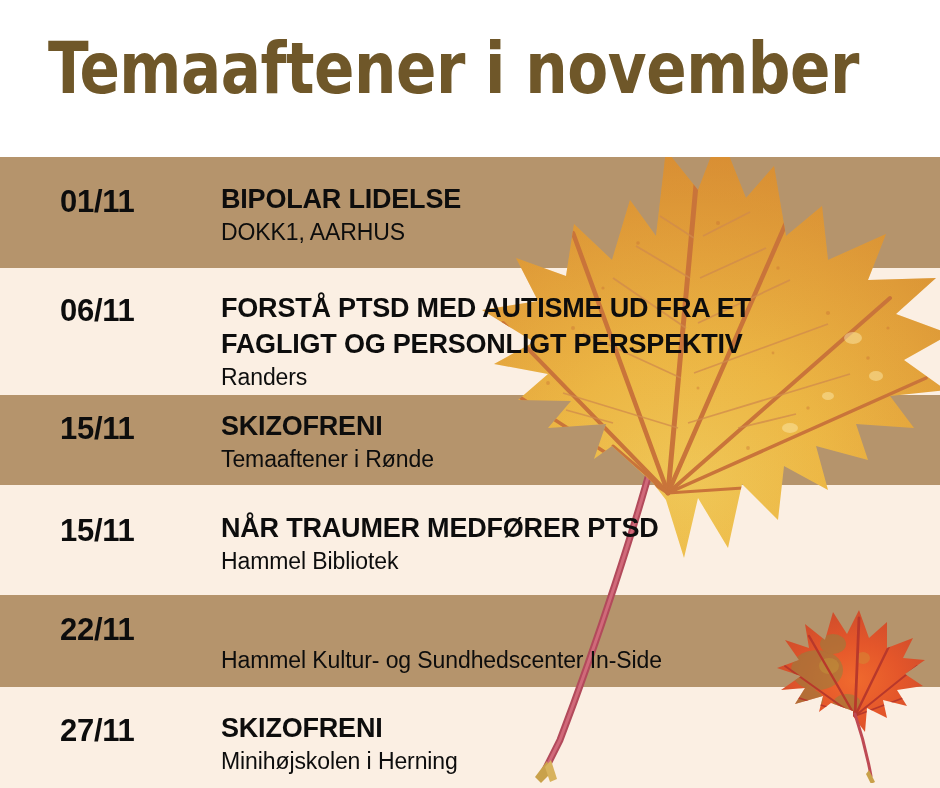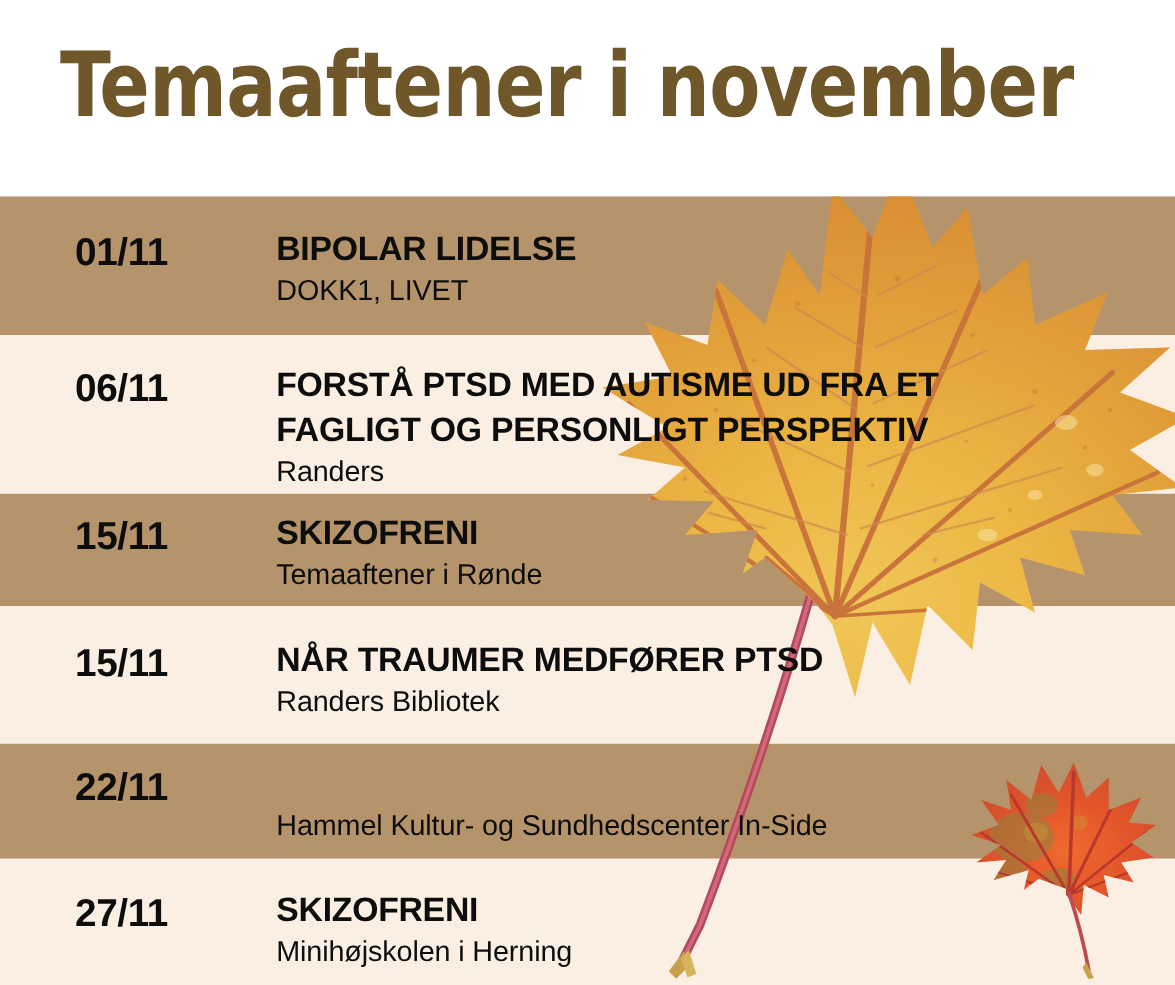--- a/index.html
+++ b/index.html
@@ -304,40 +304,40 @@
 
   <div class="header">
     <div class="poster-title">Temaaftener i november</div>
   </div>
 
   <div class="text-layer">
 
     <div class="entry" style="top:0px;height:111px;">
       <div class="date" style="top:27px;">01/11</div>
       <div class="etitle" style="top:24px;">BIPOLAR LIDELSE</div>
-      <div class="eplace" style="top:62px;">DOKK1, LIVET</div>
+      <div class="eplace" style="top:62px;">DOKK1, AARHUS</div>
     </div>
 
     <div class="entry" style="top:111px;height:127px;">
       <div class="date" style="top:25px;">06/11</div>
       <div class="etitle" style="top:22px;">FORSTÅ PTSD MED AUTISME UD FRA ET
 FAGLIGT OG PERSONLIGT PERSPEKTIV</div>
       <div class="eplace" style="top:96px;">Randers</div>
     </div>
 
     <div class="entry" style="top:238px;height:90px;">
       <div class="date" style="top:16px;">15/11</div>
       <div class="etitle" style="top:13px;">SKIZOFRENI</div>
       <div class="eplace" style="top:51px;">Temaaftener i Rønde</div>
     </div>
 
     <div class="entry" style="top:328px;height:110px;">
       <div class="date" style="top:28px;">15/11</div>
       <div class="etitle" style="top:25px;">NÅR TRAUMER MEDFØRER PTSD</div>
-      <div class="eplace" style="top:63px;">Randers Bibliotek</div>
+      <div class="eplace" style="top:63px;">Hammel Bibliotek</div>
     </div>
 
     <div class="entry" style="top:438px;height:92px;">
       <div class="date" style="top:17px;">22/11</div>
       <div class="eplace" style="top:52px;">Hammel Kultur- og Sundhedscenter In-Side</div>
     </div>
 
     <div class="entry" style="top:530px;height:129px;">
       <div class="date" style="top:26px;">27/11</div>
       <div class="etitle" style="top:23px;">SKIZOFRENI</div>

